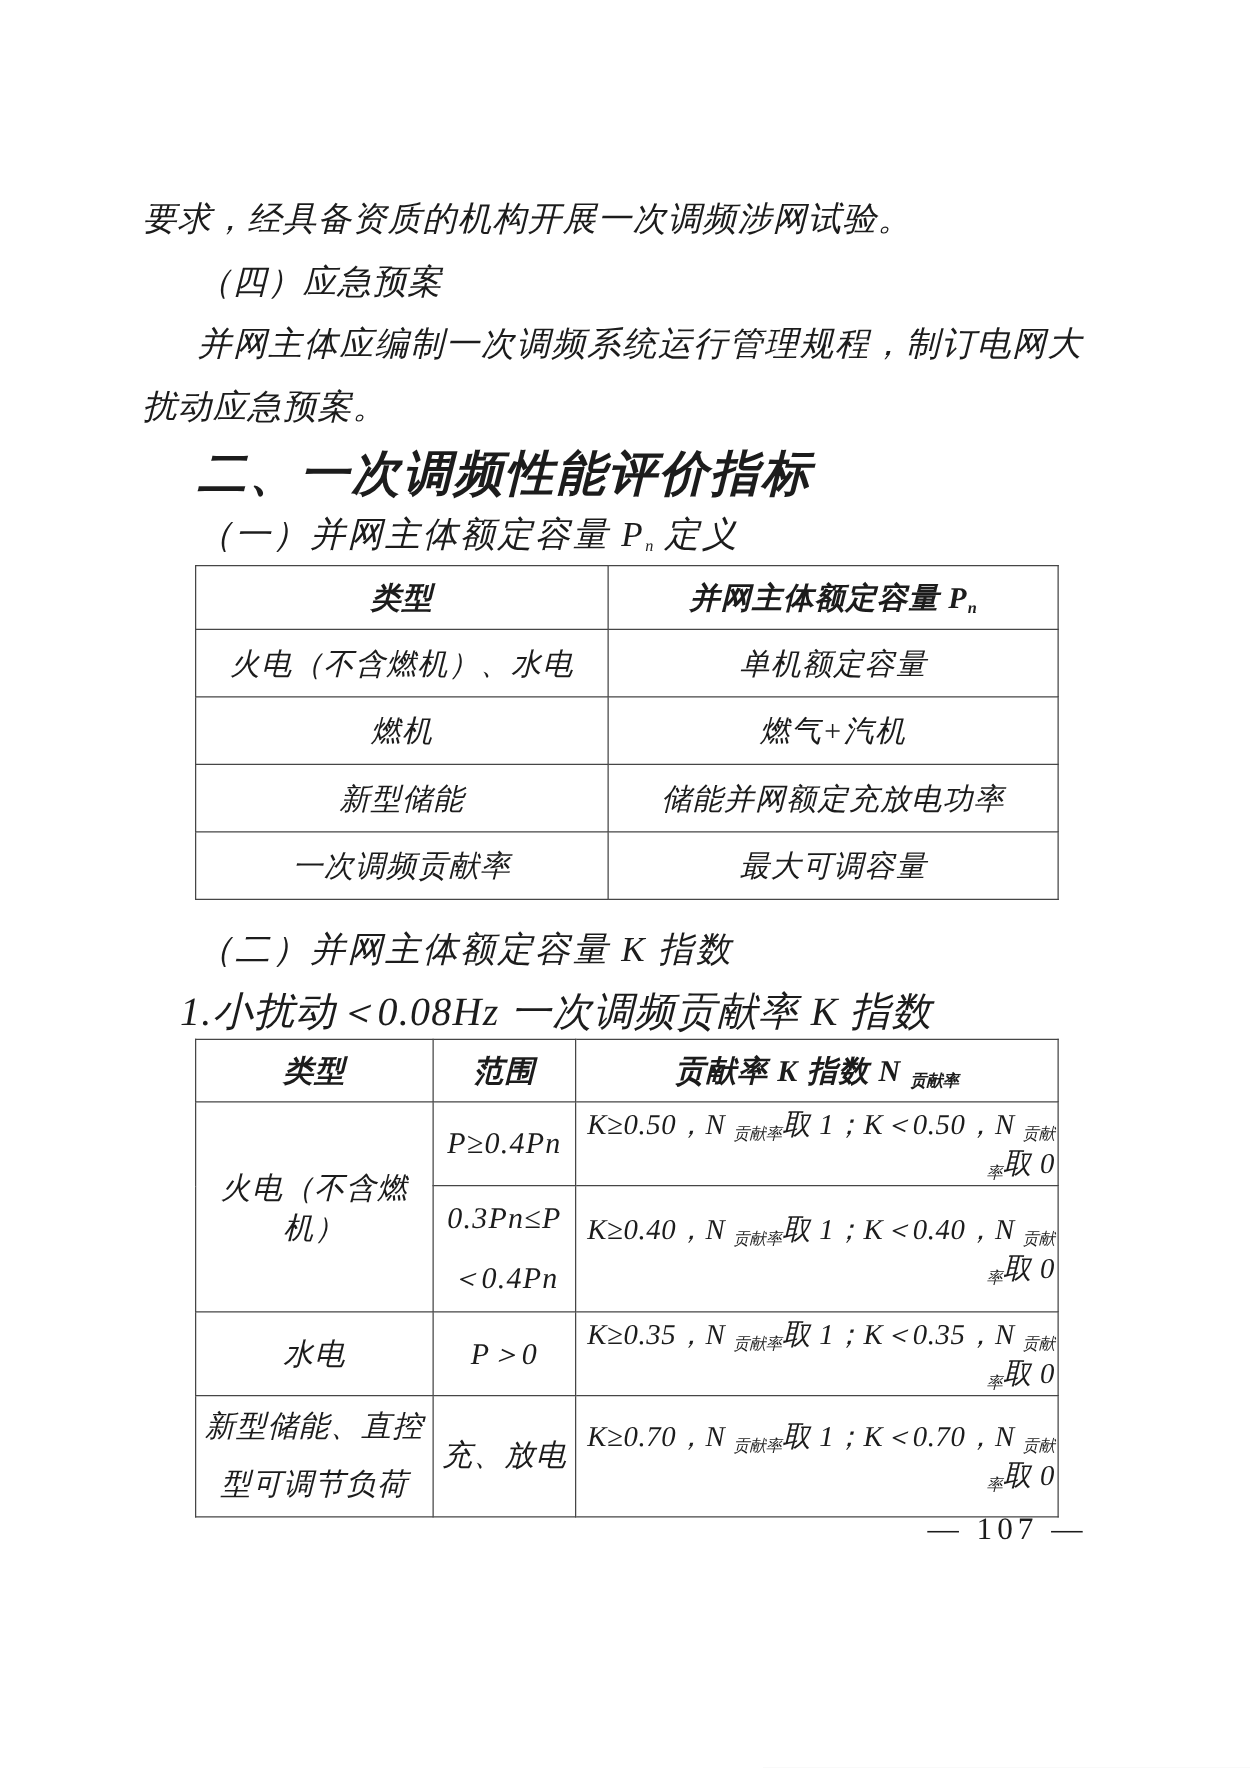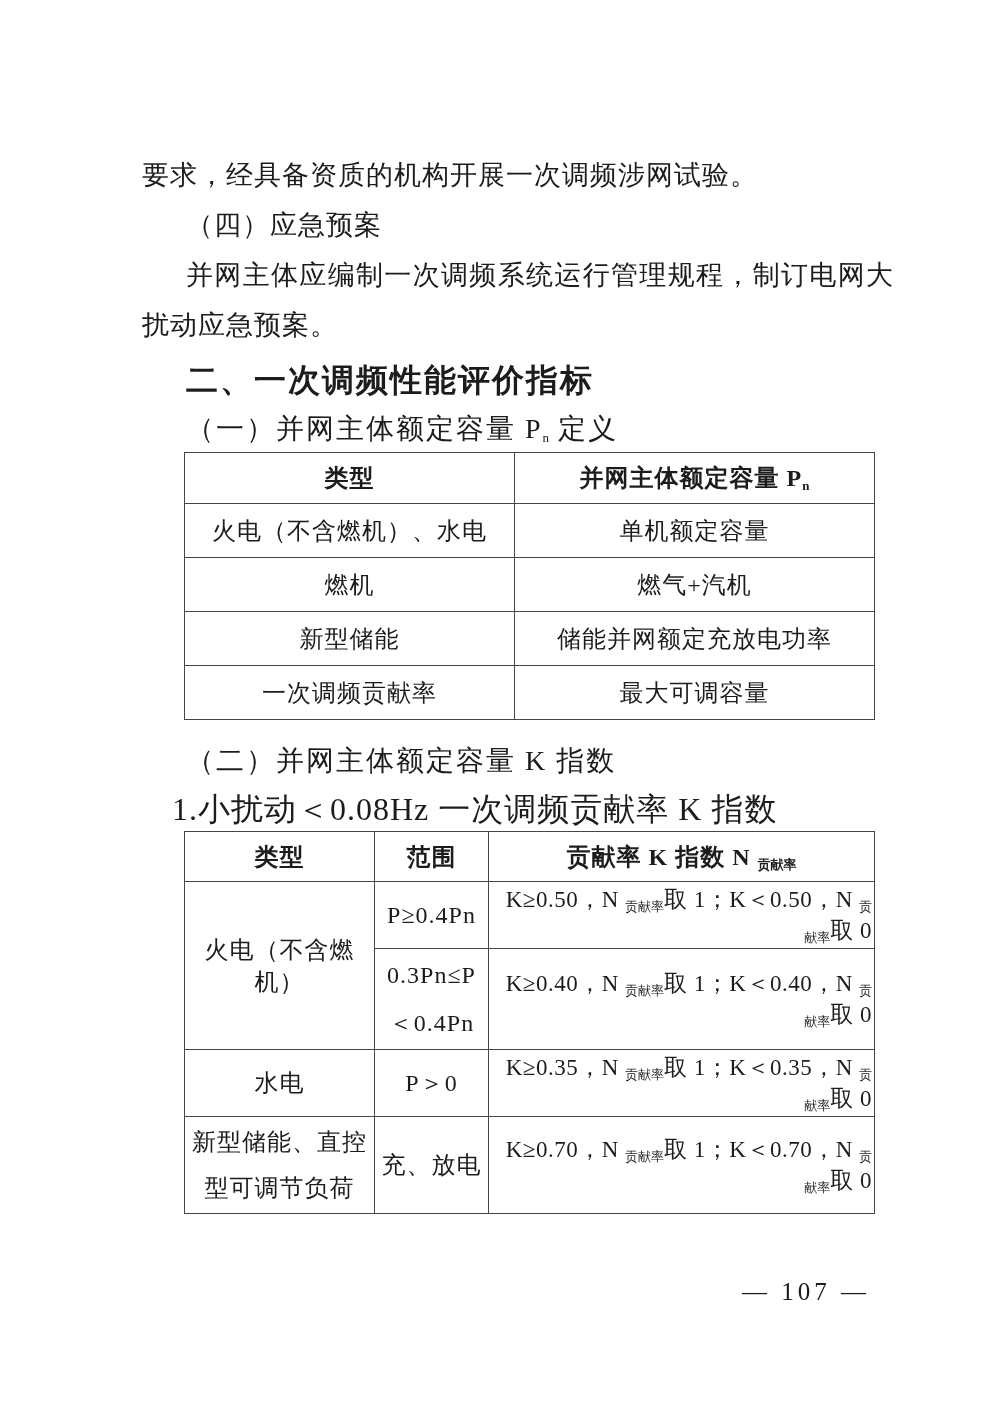--- a/index.html
+++ b/index.html
@@ -11,37 +11,38 @@
     position: relative;
     width: 1000px;
     height: 1414px;
     margin: 0 auto;
     background: #ffffff;
     color: #1c1c1c;
     overflow: hidden;
   }
   .content {
     position: absolute;
-    left: 142px;
+    left: 114px;
     top: 150px;
     width: 752px;
+    font-style: italic;
   }
   p.body-line {
     margin: 0;
     font-size: 27px;
     line-height: 50px;
     letter-spacing: 1px;
     text-align: justify;
   }
   .indent { text-indent: 44px; }
   h2.sec-heading {
     margin: 10px 0 0 0;
     font-family: "Liberation Sans", "DejaVu Sans", sans-serif;
     font-weight: 700;
-    font-size: 32px;
+    font-size: 39px;
     line-height: 40px;
     text-indent: 44px;
     letter-spacing: 2px;
   }
   h3.sub-heading {
     margin: 8px 0 0 0;
     font-weight: 400;
     font-size: 28px;
     line-height: 42px;
     text-indent: 44px;
@@ -96,21 +97,21 @@
   #table2 tr.r4 td { height: 92px; line-height: 46px; }
   #table2 tr.r4 td.k-cell { line-height: normal; }
   sub {
     font-size: 13px;
     line-height: 0;
     vertical-align: -4px;
     letter-spacing: 0;
   }
   .page-number {
     position: absolute;
-    top: 1278px;
+    top: 1210px;
     right: 130px;
     font-size: 25px;
     letter-spacing: 4px;
   }
 </style>
 </head>
 <body>
 
 <div class="page">
   <div class="content">

